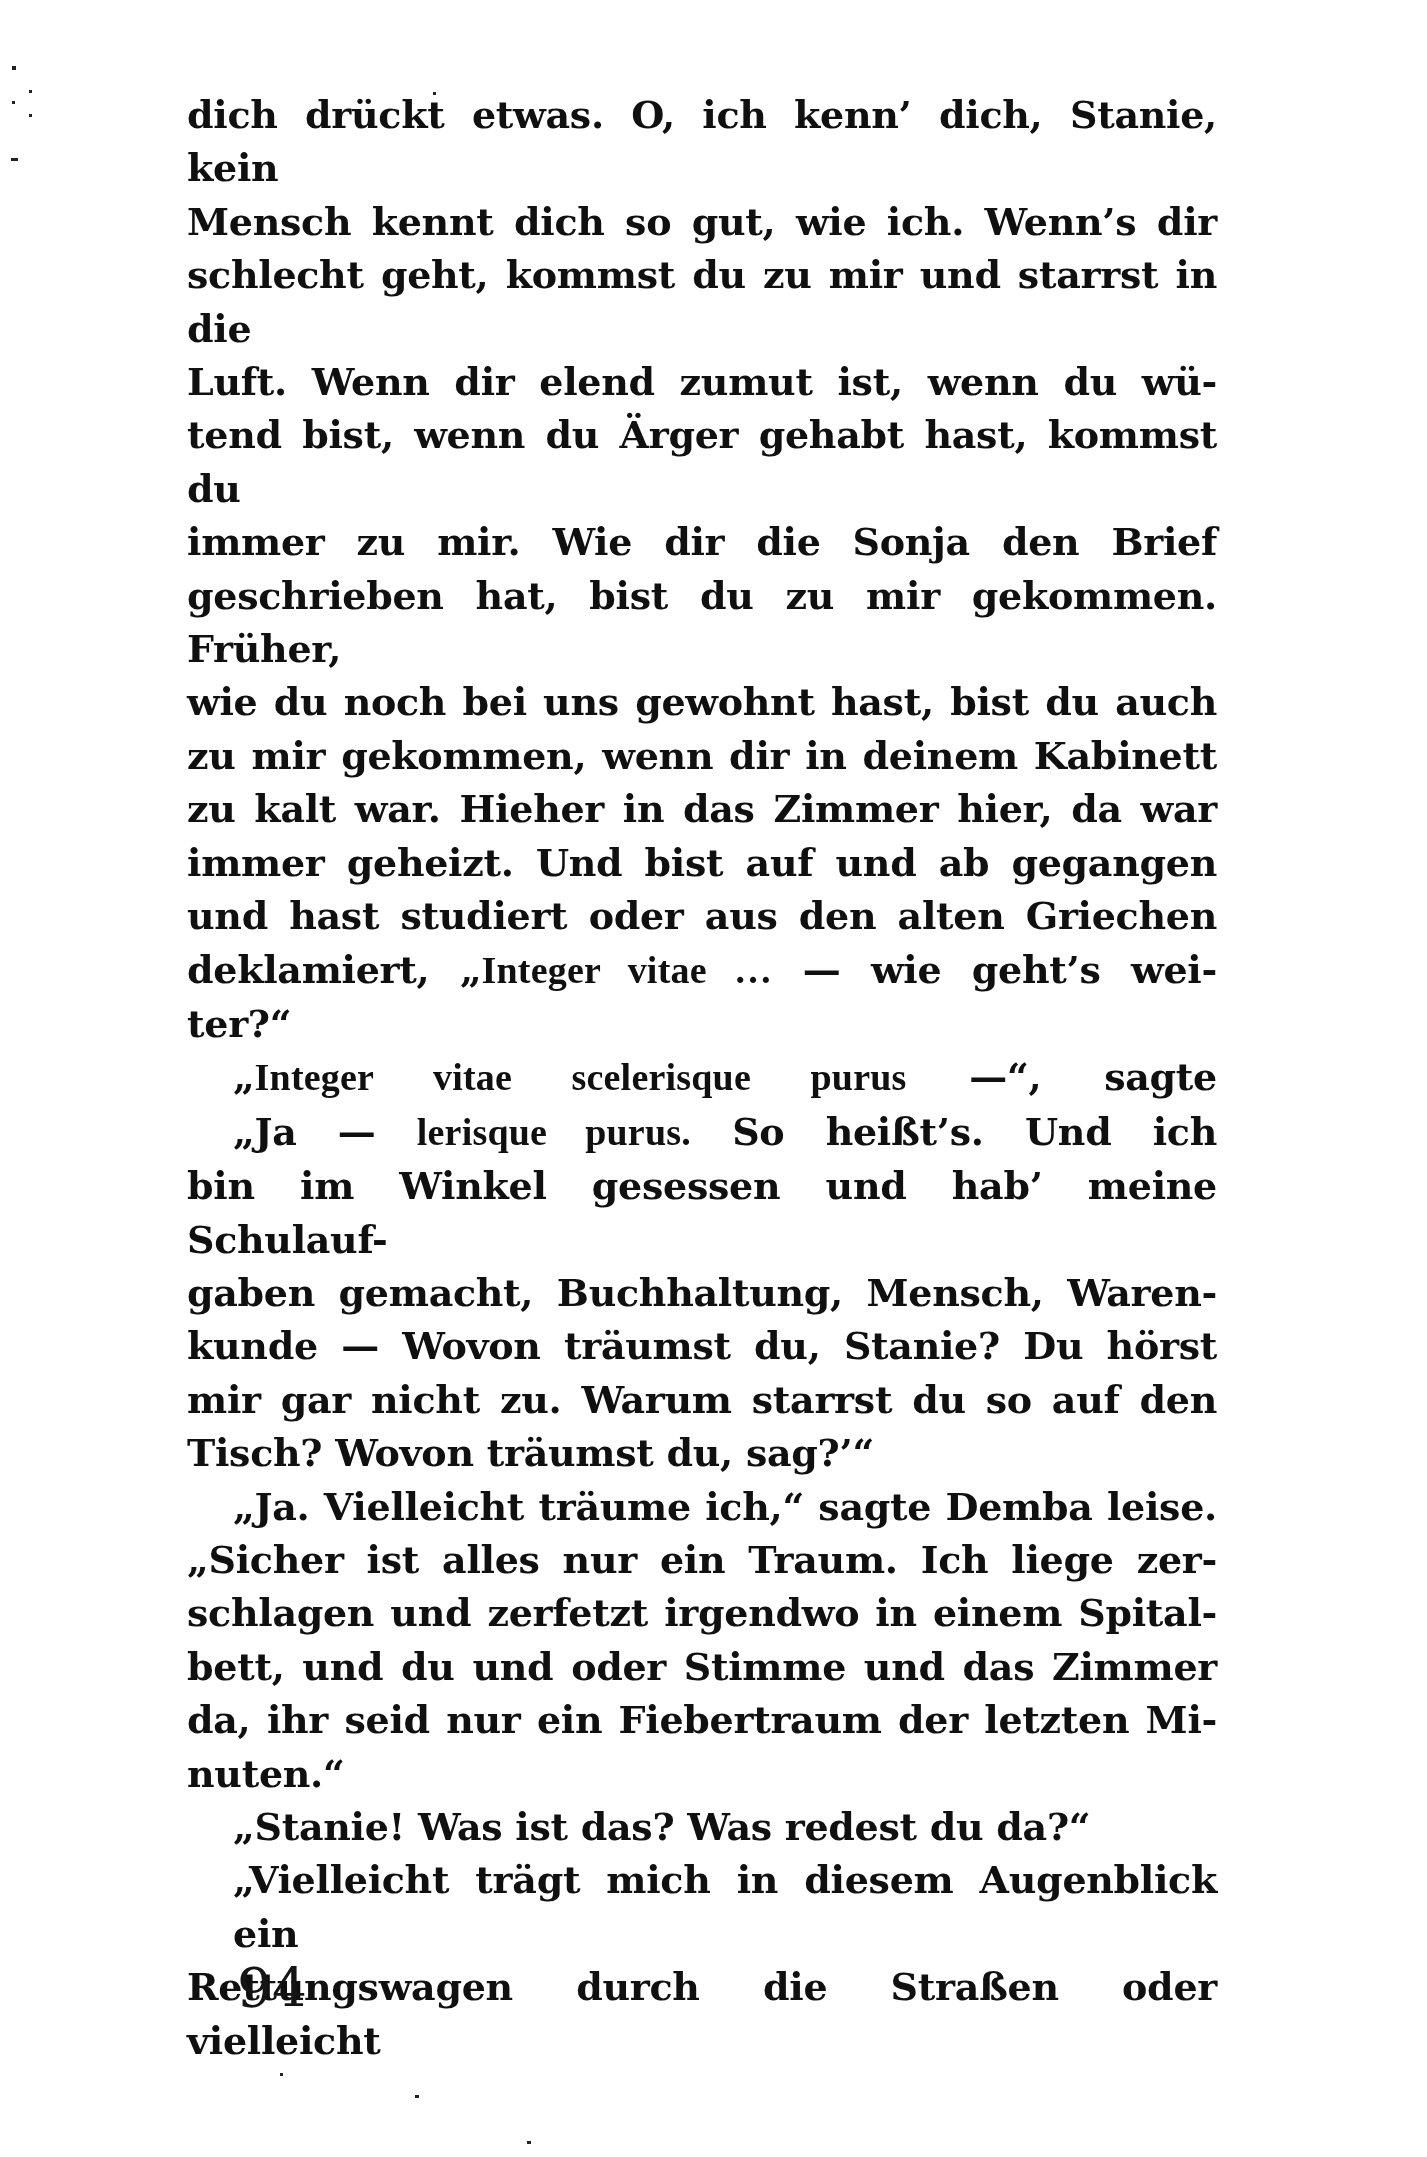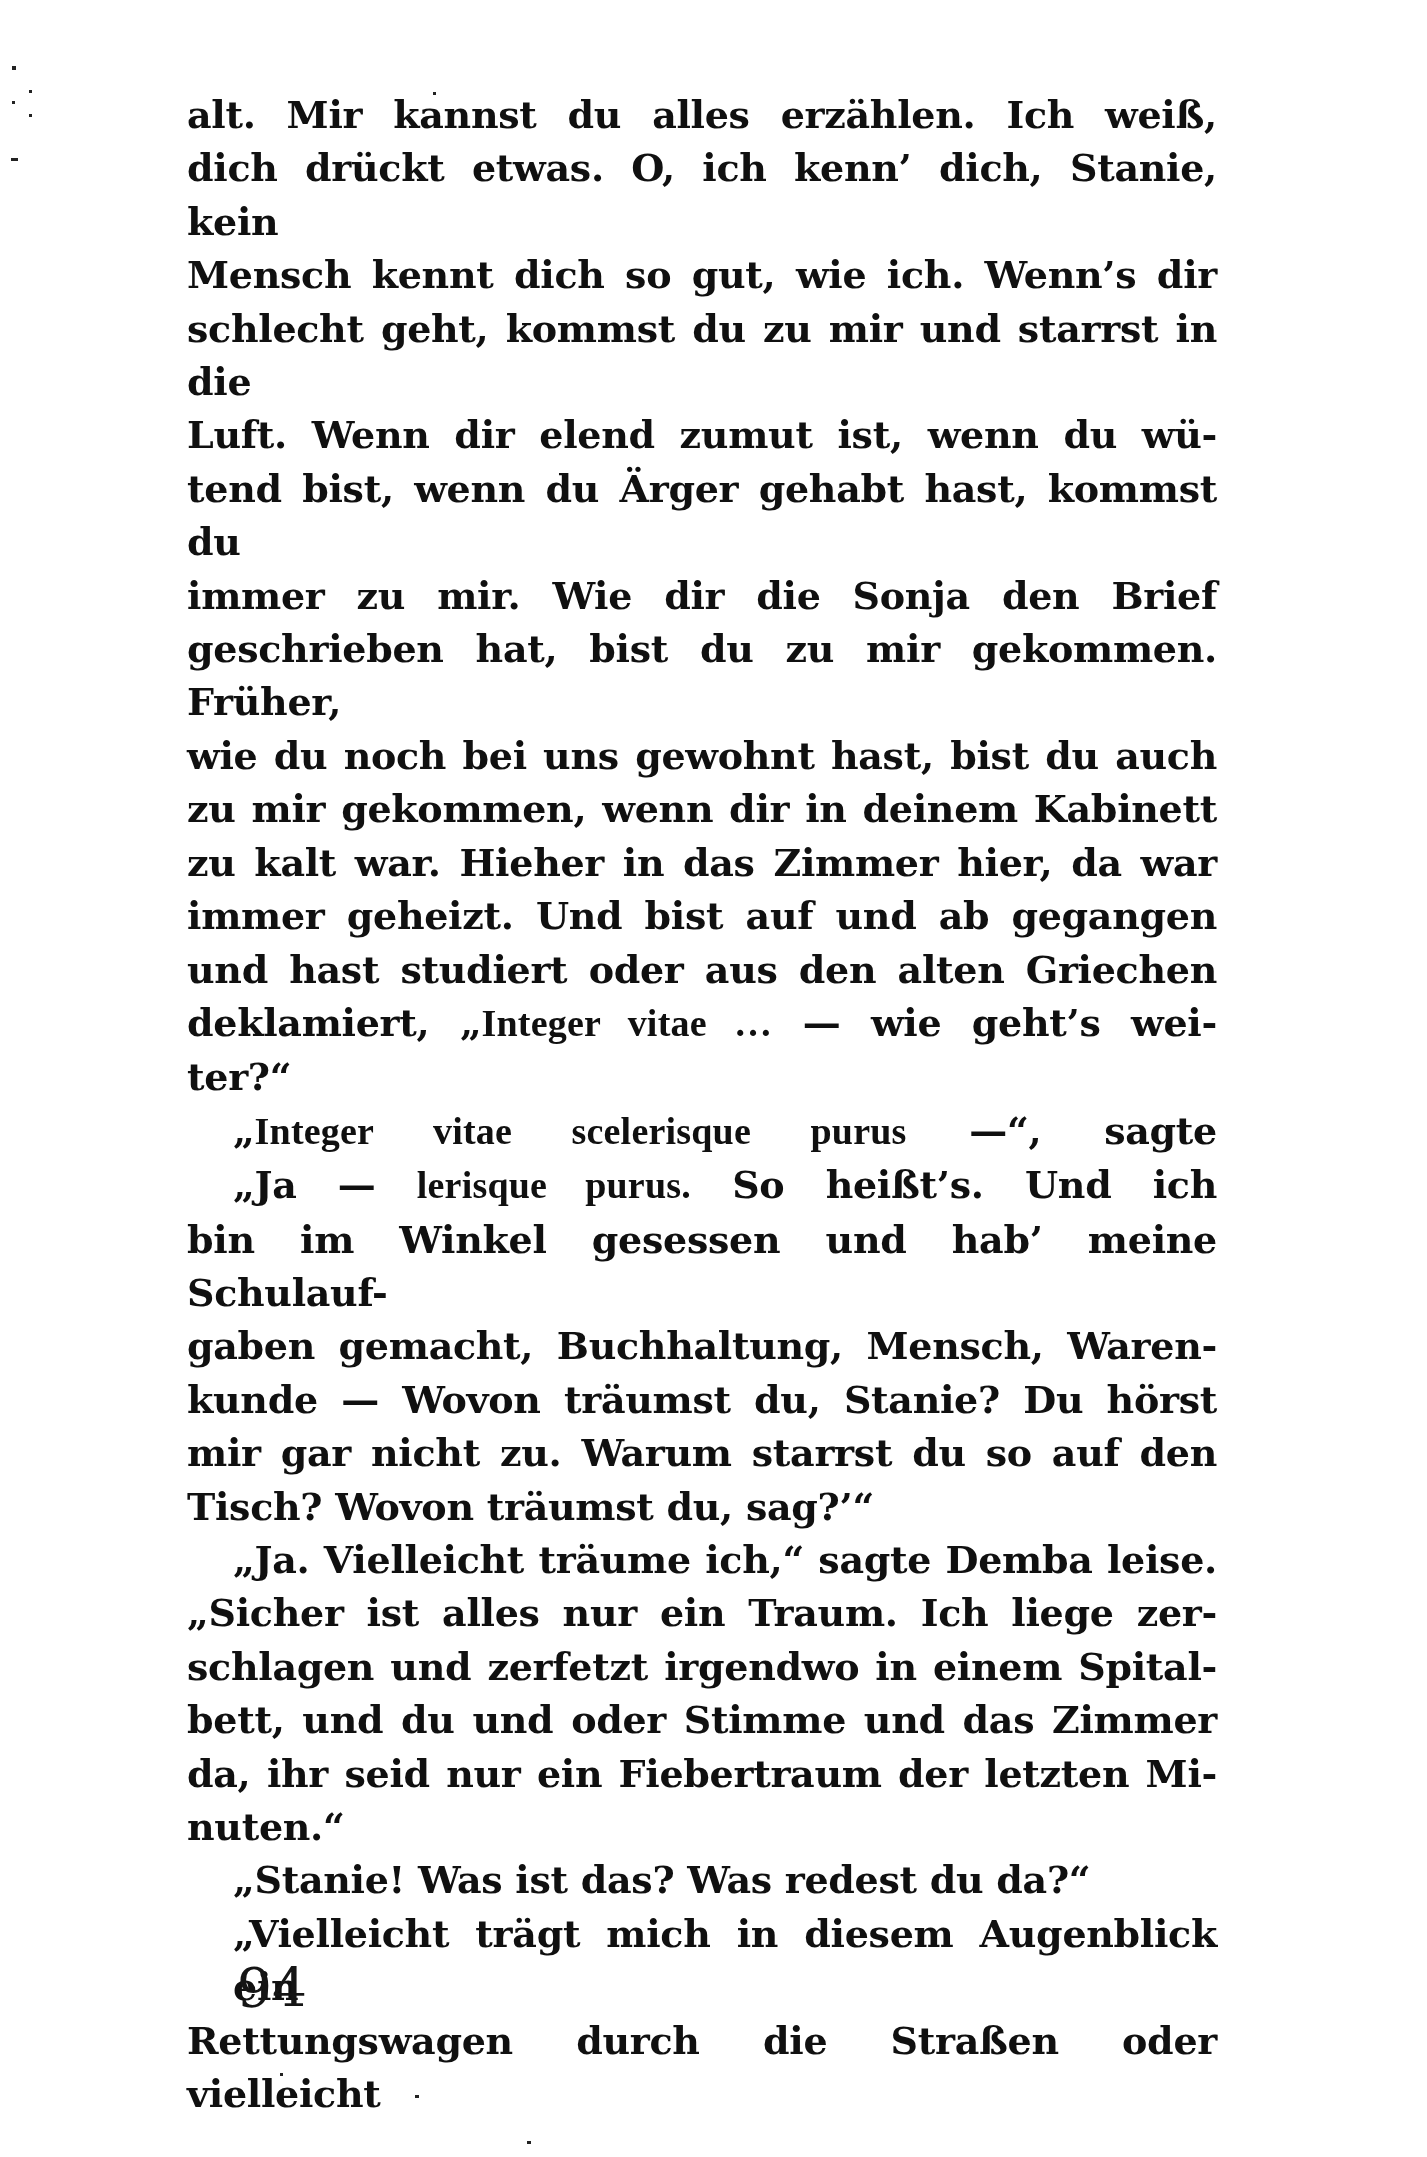--- a/index.html
+++ b/index.html
@@ -63,21 +63,20 @@
 <div class="speck" style="left:29px;  top:90px;   width:3px; height:3px;"></div>
 <div class="speck" style="left:12px;  top:101px;  width:3px; height:3px;"></div>
 <div class="speck" style="left:29px;  top:114px;  width:3px; height:3px;"></div>
 <div class="speck" style="left:11px;  top:158px;  width:7px; height:3px;"></div>
 <div class="speck" style="left:433px; top:92px;   width:3px; height:3px;"></div>
 <div class="speck" style="left:280px; top:2073px; width:3px; height:3px;"></div>
 <div class="speck" style="left:415px; top:2095px; width:4px; height:3px;"></div>
 <div class="speck" style="left:527px; top:2141px; width:4px; height:3px;"></div>
 
 <div class="page-text">
-  <div class="line">alt.  Mir kannst du alles erzählen.  Ich weiß,</div>
   <div class="line">dich drückt etwas.  O, ich kenn’ dich, Stanie, kein</div>
   <div class="line">Mensch kennt dich so gut, wie ich.  Wenn’s dir</div>
   <div class="line">schlecht geht, kommst du zu mir und starrst in die</div>
   <div class="line">Luft.  Wenn dir elend zumut ist, wenn du wü-</div>
   <div class="line">tend bist, wenn du Ärger gehabt hast, kommst du</div>
   <div class="line">immer zu mir.  Wie dir die Sonja den Brief</div>
   <div class="line">geschrieben hat, bist du zu mir gekommen.  Früher,</div>
   <div class="line">wie du noch bei uns gewohnt hast, bist du auch</div>
   <div class="line">zu mir gekommen, wenn dir in deinem Kabinett</div>
   <div class="line">zu kalt war.  Hieher in das Zimmer hier, da war</div>

